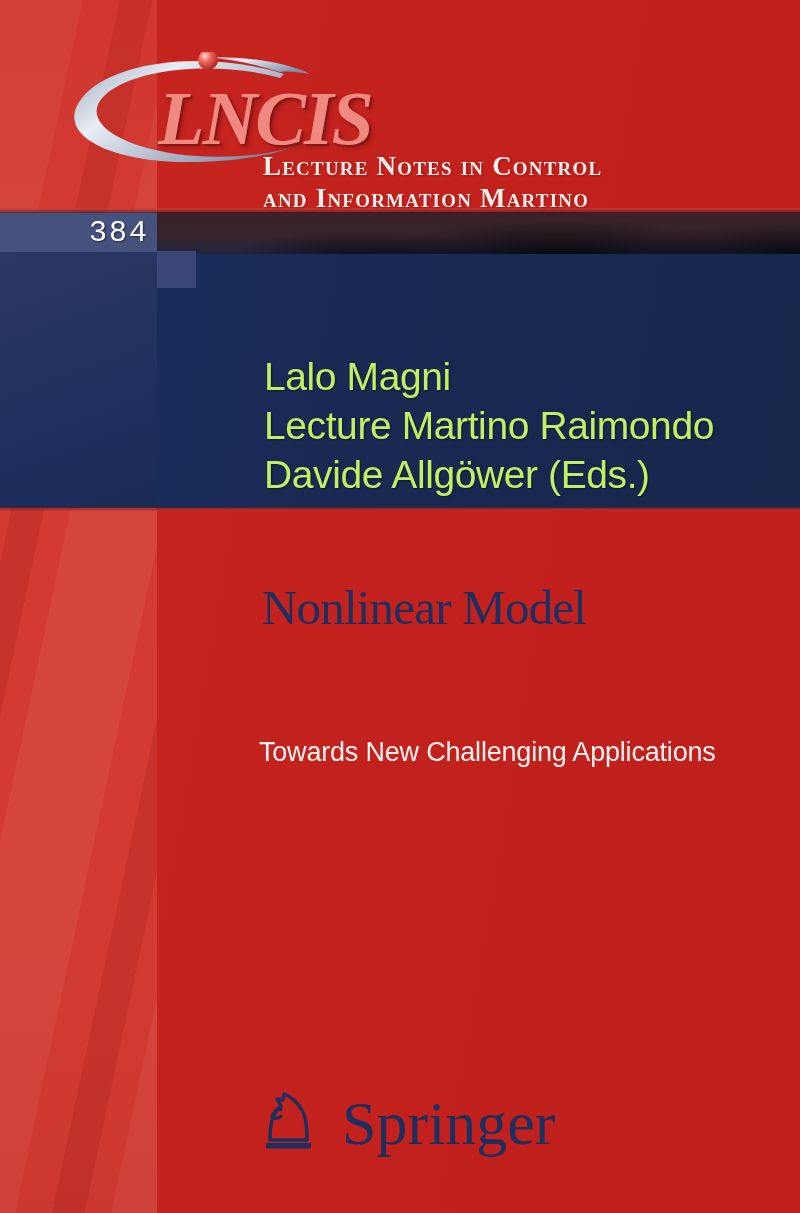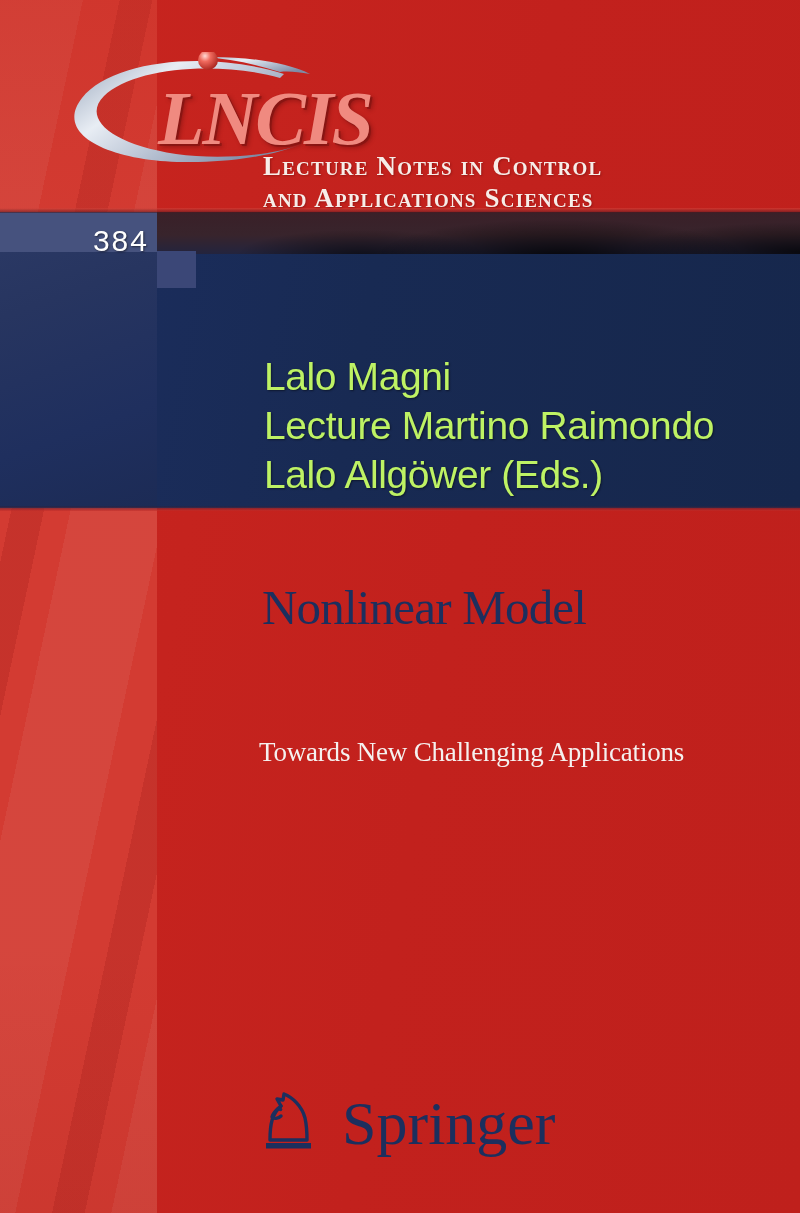--- a/index.html
+++ b/index.html
@@ -151,25 +151,25 @@
   .series-line {
     font-size: 27px;
     font-variant: small-caps;
     white-space: nowrap;
     text-shadow: 1px 1px 2px rgba(90,10,10,0.4);
   }
 
   
   .volume-number {
     position: absolute;
-    left: 0; top: 224px;
+    left: 0; top: 216px;
     width: 149px;
     text-align: right;
     color: #FFFFFF;
-    font-family: Liberation Sans, sans-serif;
+    font-family: Liberation Mono, monospace;
     font-size: 30px;
     letter-spacing: 2px;
     text-shadow: 1px 1px 2px rgba(0,0,0,0.5);
   }
 
   
   .authors {
     position: absolute;
     left: 264px; top: 352px;
     width: 520px;
@@ -195,21 +195,21 @@
     font-family: Liberation Serif, serif;
     font-size: 49px;
     line-height: 65px;
     letter-spacing: -0.8px;
     white-space: nowrap;
   }
   .subtitle {
     position: absolute;
     left: 259px; top: 737px;
     color: #F5F1EF;
-    font-family: Liberation Serif, serif;
+    font-family: Liberation Sans, sans-serif;
     font-size: 27px;
     letter-spacing: -0.2px;
     white-space: nowrap;
   }
 
   
   .springer {
     position: absolute;
     left: 250px; top: 1082px;
     display: flex;
@@ -264,30 +264,30 @@
                C 214 104, 160 108, 118 102 C 52 92, 24 66, 46 44 C 74 16, 158 8, 222 26 Z" fill="url(#swooshGrad)"></path>
 
       <path d="M222 20 C 198 12, 172 7, 146 5 C 186 4, 228 10, 252 22 C 240 20, 230 19, 222 20 Z" fill="url(#swooshGrad)"></path>
       <circle cx="150" cy="8" r="10" fill="url(#dotGrad)"></circle>
     </svg>
 
     <div class="logo-lncis">LNCIS</div>
 
     <div class="series-lines">
       <div class="series-line">Lecture Notes in Control</div>
-      <div class="series-line">and Applications Sciences</div>
+      <div class="series-line">and Information Martino</div>
     </div>
   </div>
 
   <div class="volume-number">384</div>
 
   <div class="authors">
     <div class="author-line">Lalo Magni</div>
     <div class="author-line">Lecture Martino Raimondo</div>
-    <div class="author-line">Lalo Allgöwer (Eds.)</div>
+    <div class="author-line">Davide Allgöwer (Eds.)</div>
   </div>
 
   <div class="title-block">
     <div class="title-line">Nonlinear Model</div>
   </div>
 
   <div class="subtitle">Towards New Challenging Applications</div>
 
   <div class="springer">
     <svg class="springer-knight" viewBox="0 0 72 72">

